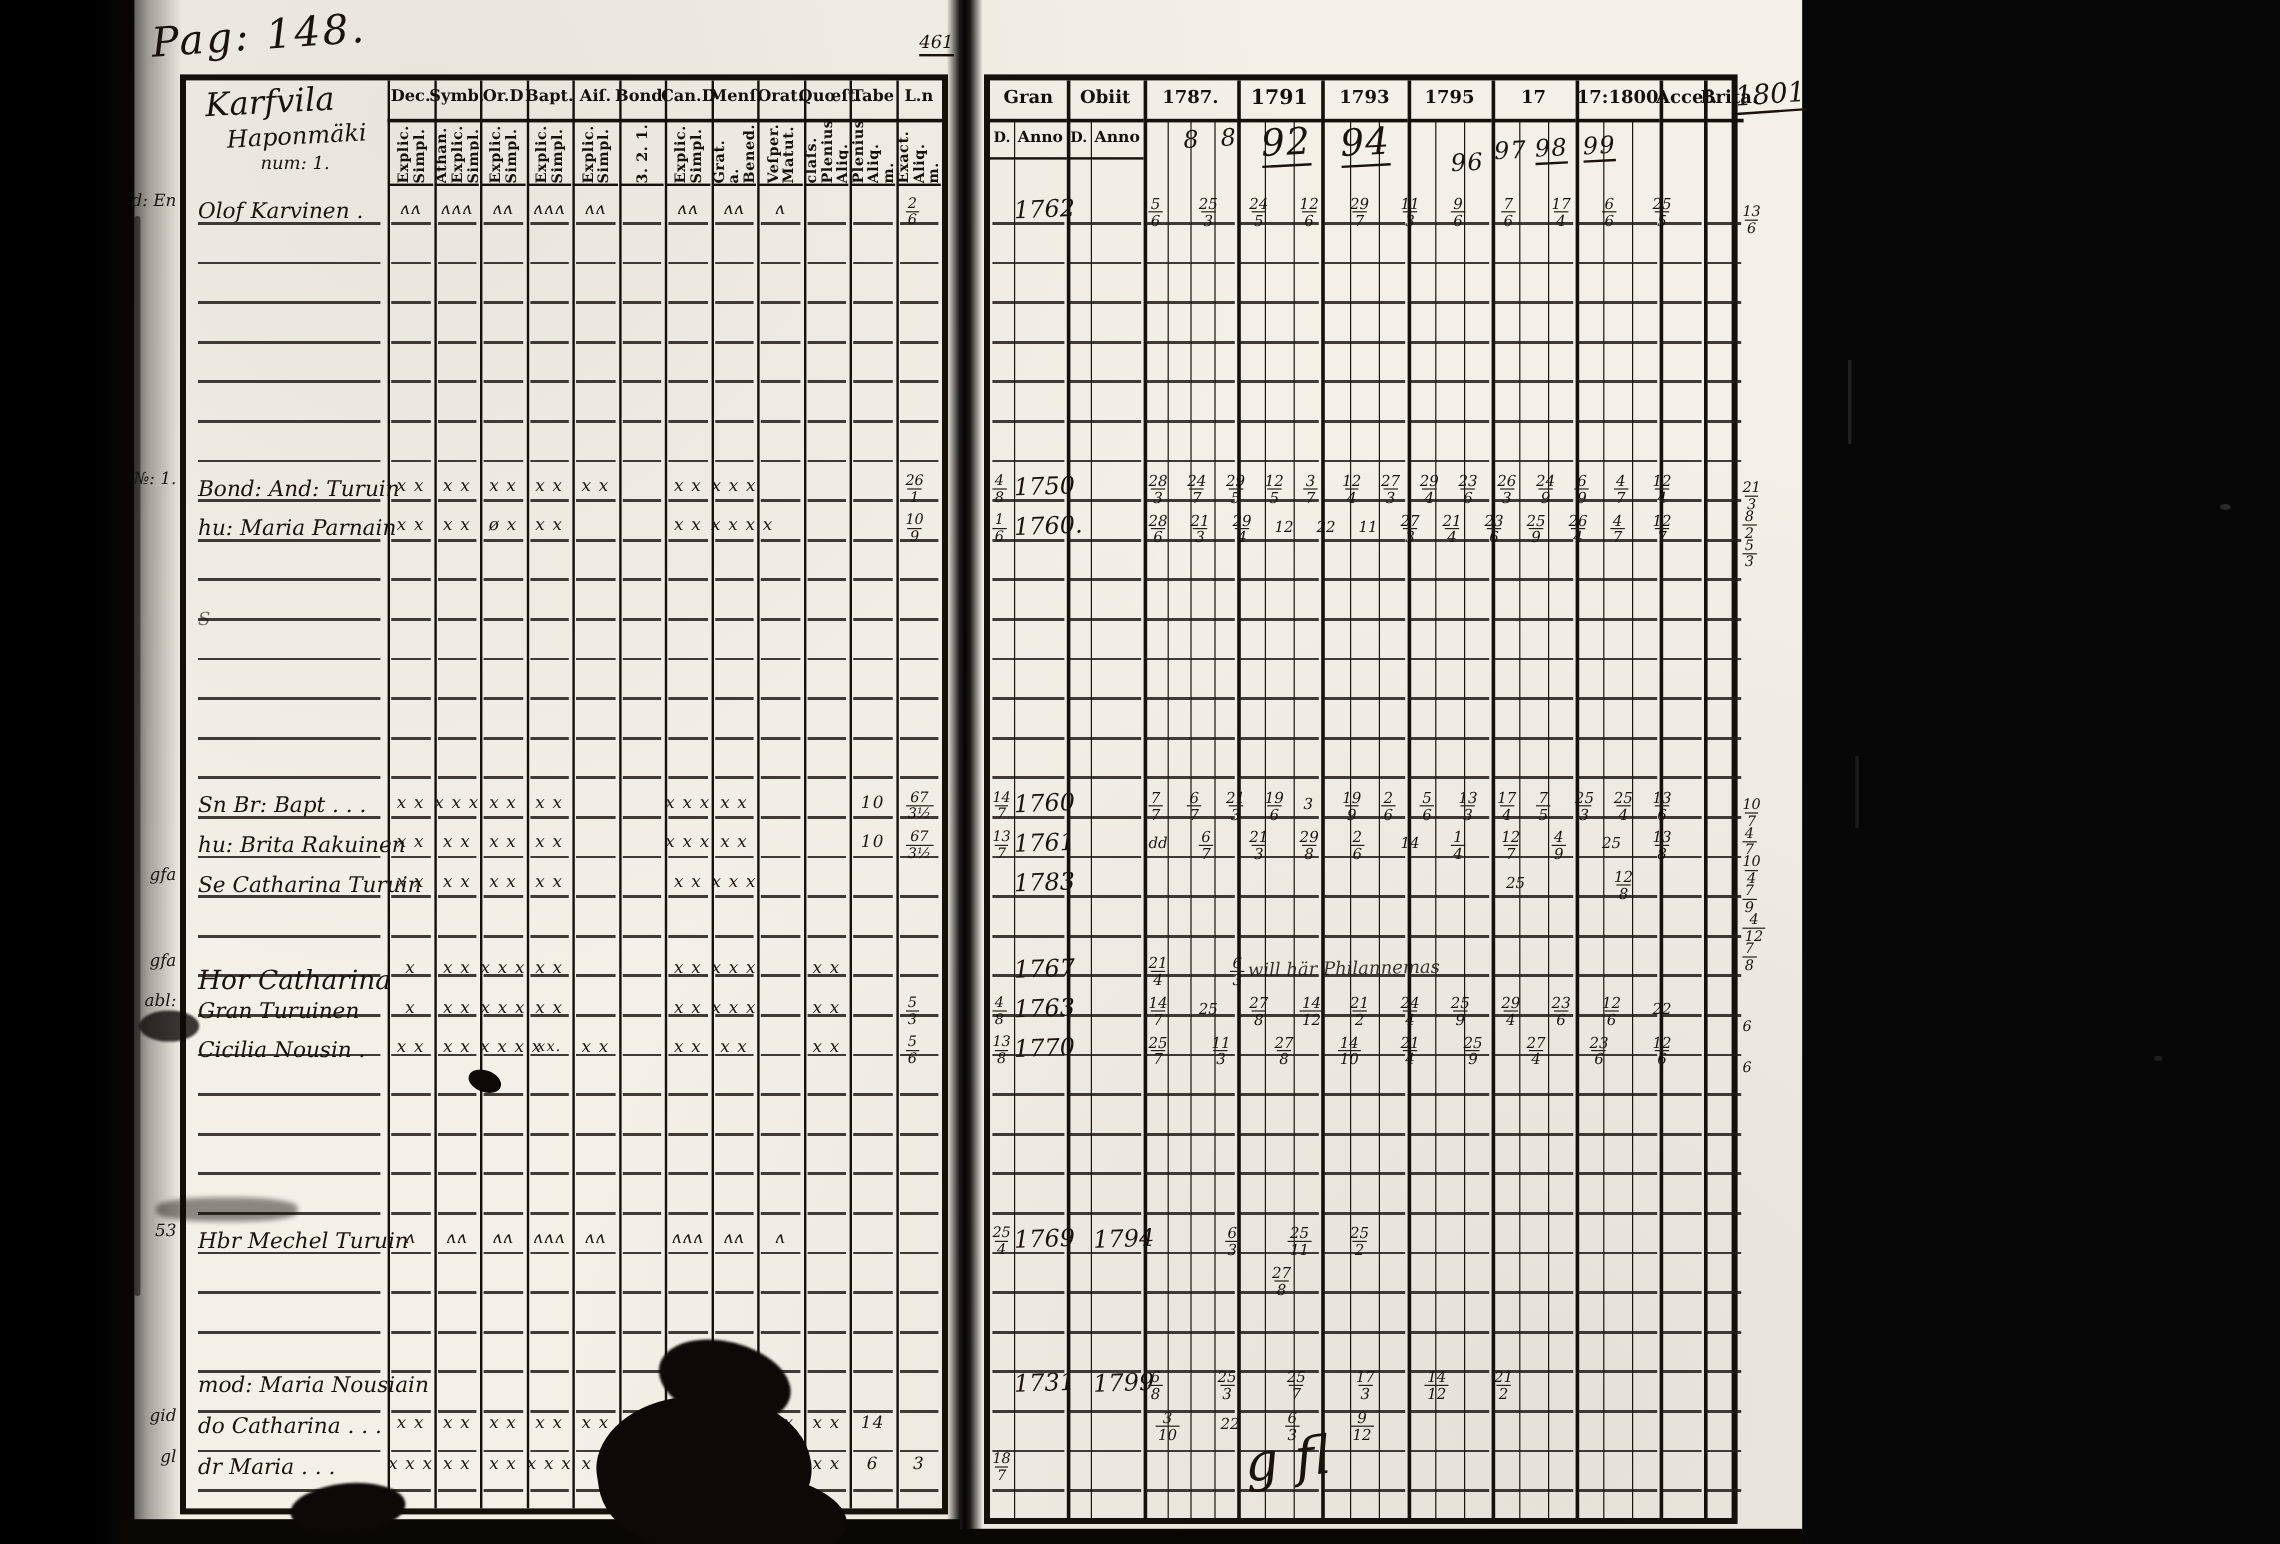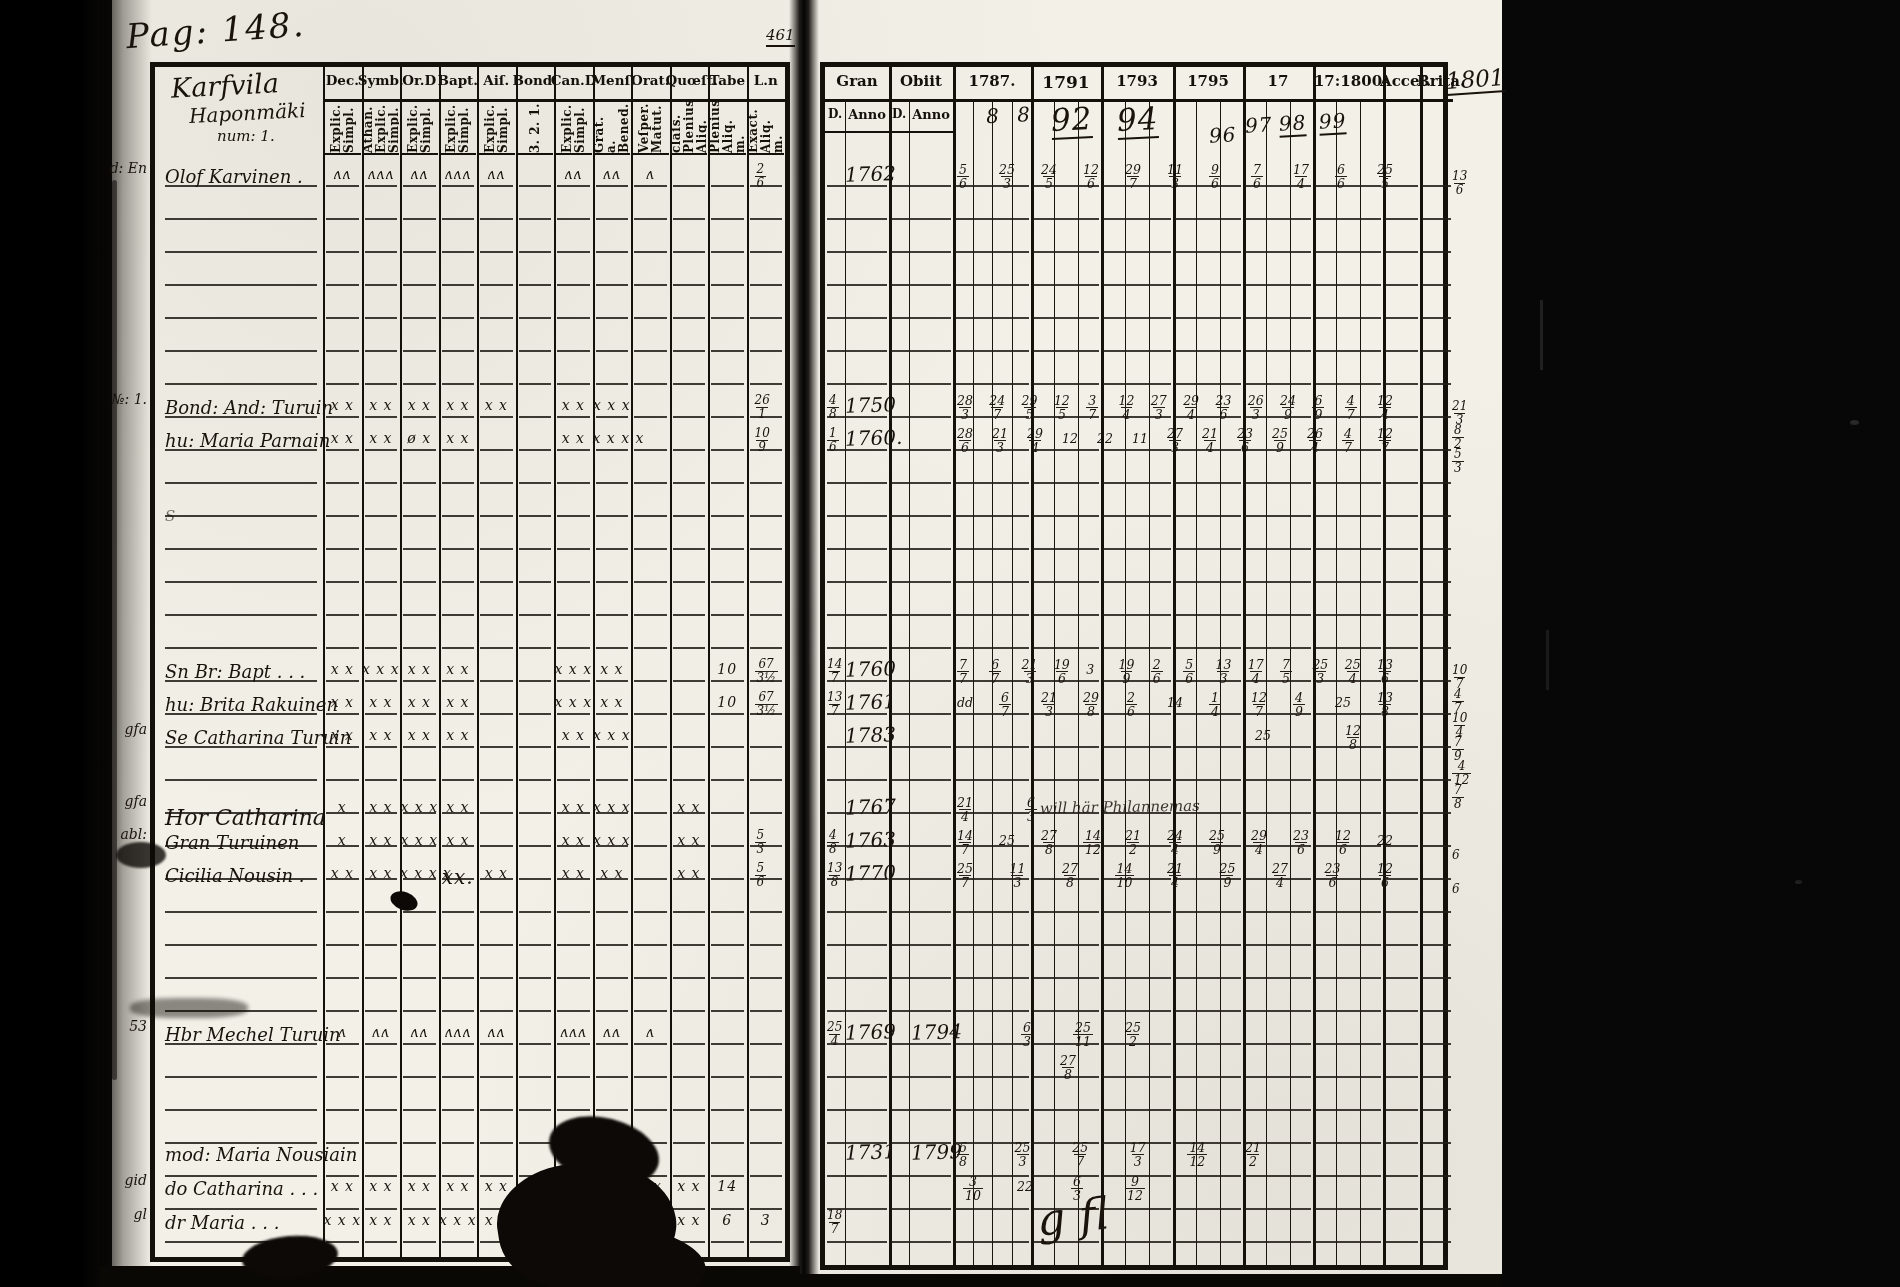--- a/index.html
+++ b/index.html
@@ -229,21 +229,21 @@
     <div class="hand" style="position: absolute; left: 437.5px; top: 765px; width: 38.5px; text-align: center; font-size: 14px; letter-spacing: 1px; white-space: nowrap;">x x x</div>
     <div class="hand" style="position: absolute; left: 514.5px; top: 765px; width: 38.5px; text-align: center; font-size: 14px; letter-spacing: 1px; white-space: nowrap;">x x</div>
     <div class="fr" style="position: absolute; left: 599.5px; top: 762px; font-size: 12px;">
       <span>5</span>
       <span class="dn">3</span>
     </div>
     <div class="hand entryname" style="position: absolute; left: 10px; top: 793px; width: 154px; height: 26px; font-size: 18px;">Cicilia Nousin .</div>
     <div class="hand" style="position: absolute; left: 168px; top: 798px; width: 38.5px; text-align: center; font-size: 14px; letter-spacing: 1px; white-space: nowrap;">x x</div>
     <div class="hand" style="position: absolute; left: 206.5px; top: 798px; width: 38.5px; text-align: center; font-size: 14px; letter-spacing: 1px; white-space: nowrap;">x x</div>
     <div class="hand" style="position: absolute; left: 245px; top: 798px; width: 38.5px; text-align: center; font-size: 14px; letter-spacing: 1px; white-space: nowrap;">x x x x</div>
-    <div class="hand" style="position: absolute; left: 283.5px; top: 798px; width: 38.5px; text-align: center; font-size: 20px; letter-spacing: 1px; white-space: nowrap;">xx.</div>
+    <div class="hand" style="position: absolute; left: 283.5px; top: 798px; width: 38.5px; text-align: center; font-size: 12px; letter-spacing: 1px; white-space: nowrap;">xx.</div>
     <div class="hand" style="position: absolute; left: 322px; top: 798px; width: 38.5px; text-align: center; font-size: 14px; letter-spacing: 1px; white-space: nowrap;">x x</div>
     <div class="hand" style="position: absolute; left: 399px; top: 798px; width: 38.5px; text-align: center; font-size: 14px; letter-spacing: 1px; white-space: nowrap;">x x</div>
     <div class="hand" style="position: absolute; left: 437.5px; top: 798px; width: 38.5px; text-align: center; font-size: 14px; letter-spacing: 1px; white-space: nowrap;">x x</div>
     <div class="hand" style="position: absolute; left: 514.5px; top: 798px; width: 38.5px; text-align: center; font-size: 14px; letter-spacing: 1px; white-space: nowrap;">x x</div>
     <div class="fr" style="position: absolute; left: 599.5px; top: 795px; font-size: 12px;">
       <span>5</span>
       <span class="dn">6</span>
     </div>
     <div class="hand entryname" style="position: absolute; left: 10px; top: 952px; width: 154px; height: 26px; font-size: 18px;">Hbr Mechel Turuin</div>
     <div class="hand" style="position: absolute; left: 168px; top: 957px; width: 38.5px; text-align: center; font-size: 14px; letter-spacing: 1px; white-space: nowrap;">ʌ</div>

